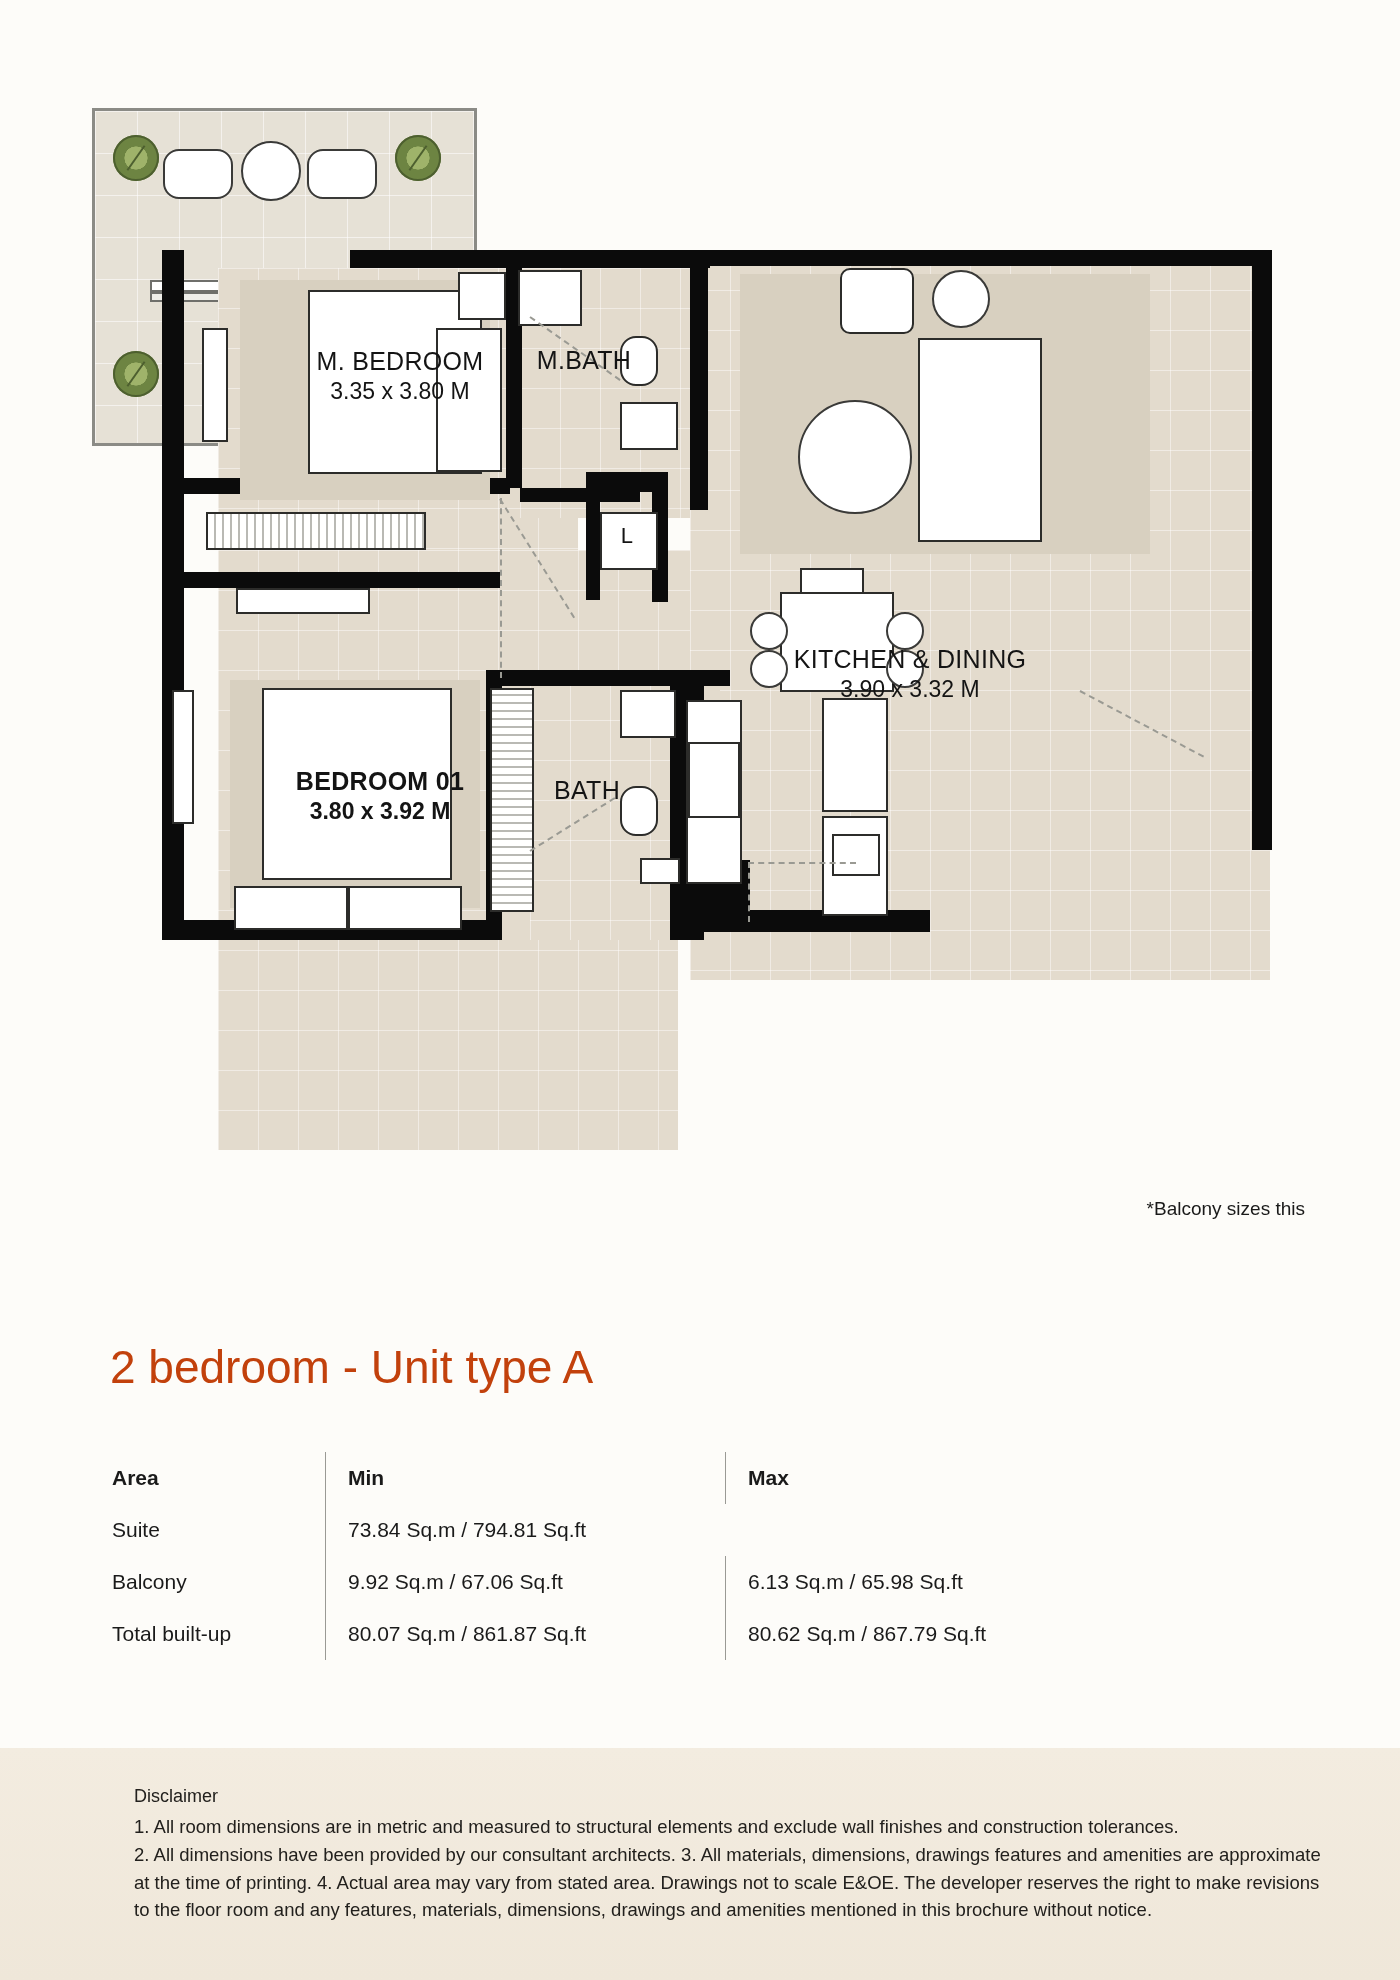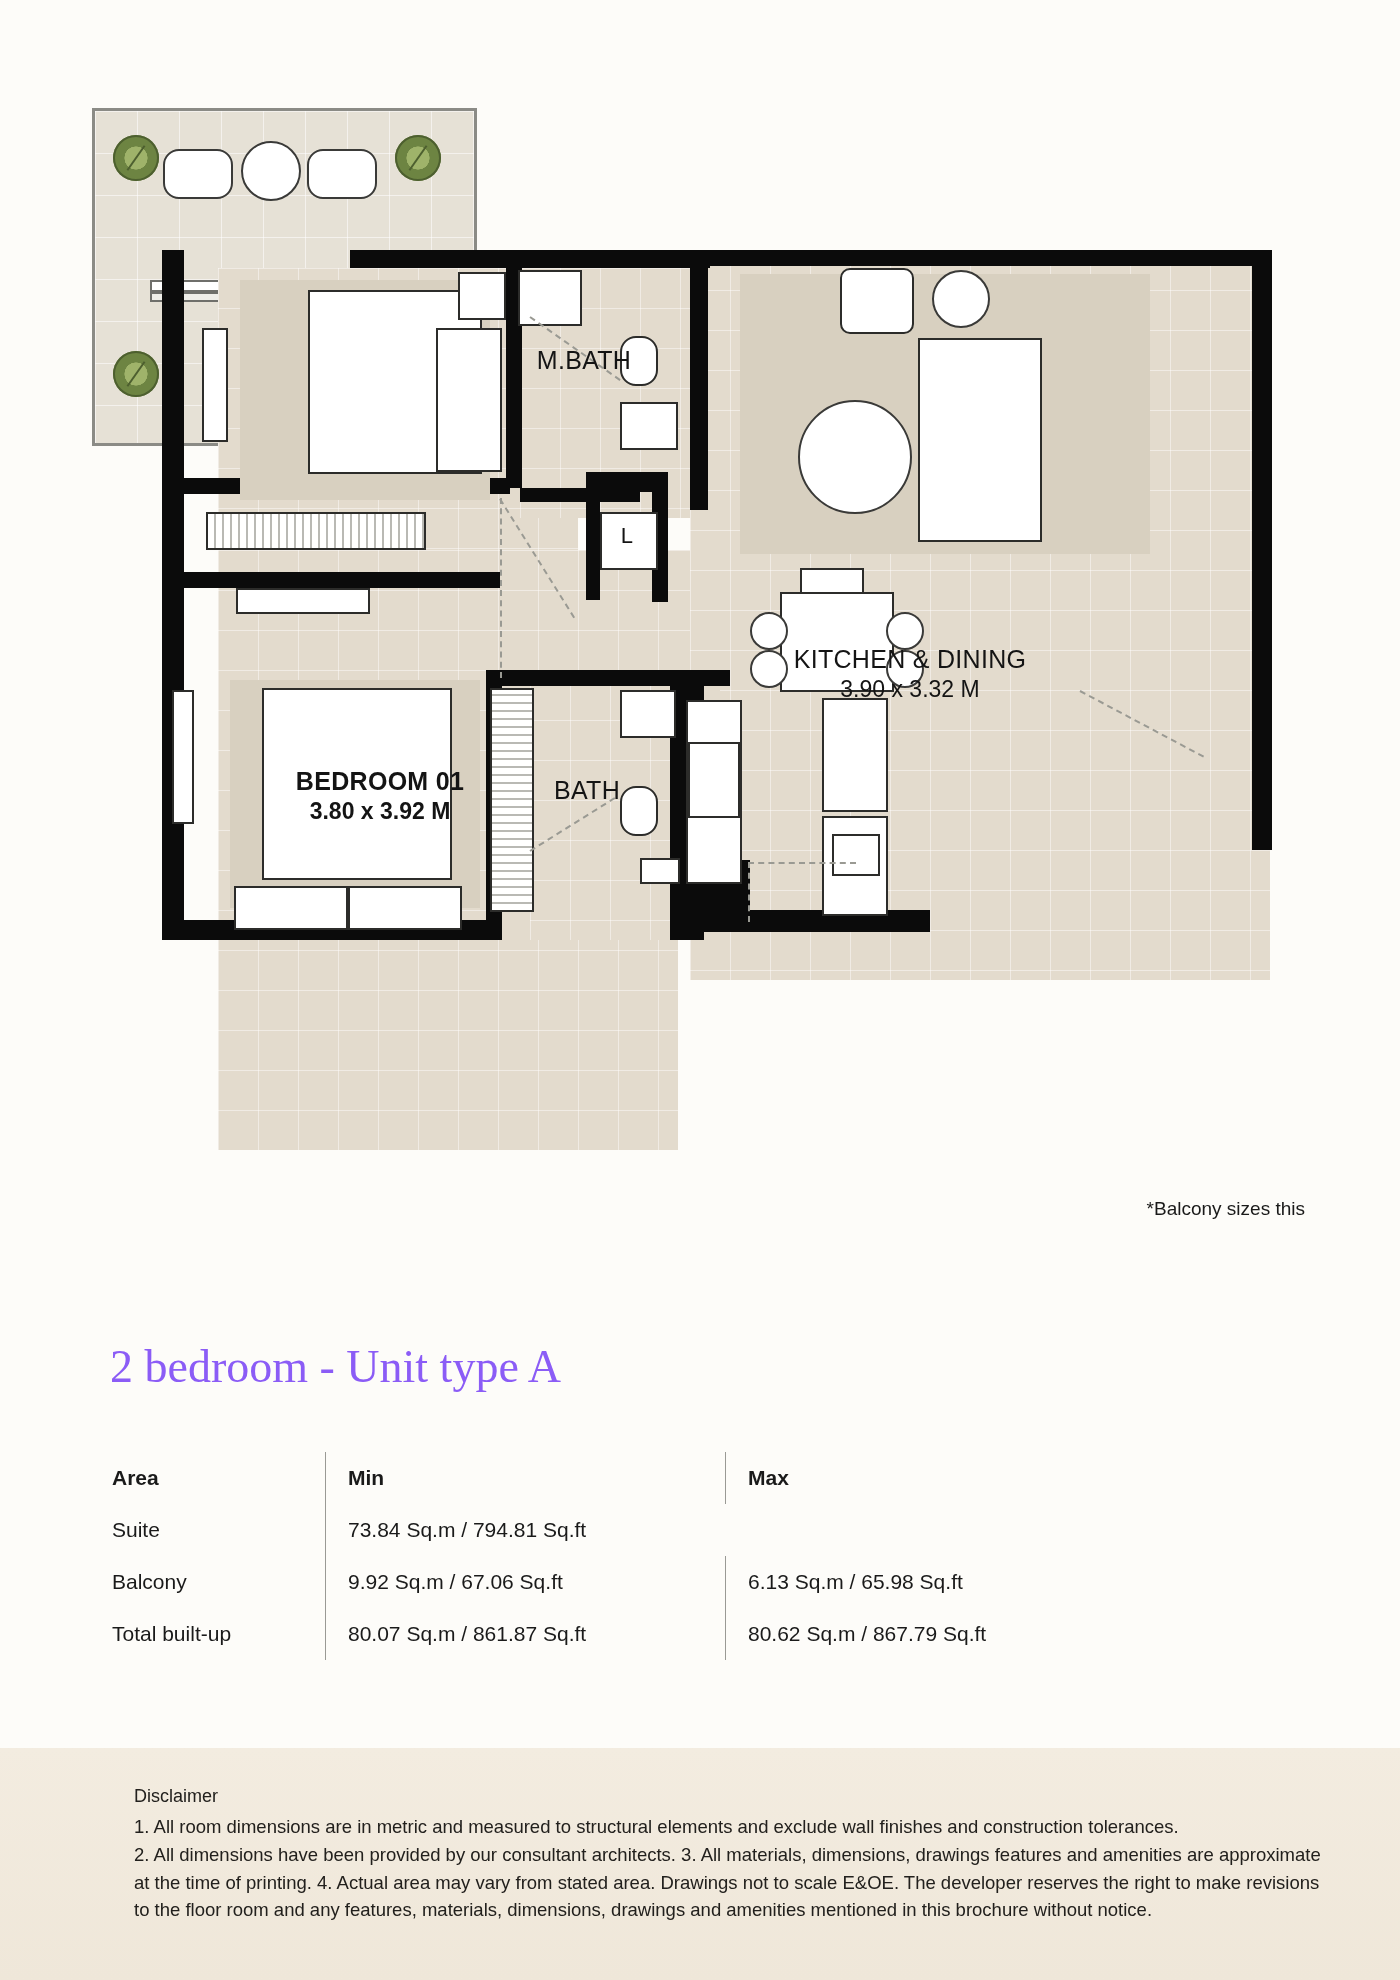--- a/index.html
+++ b/index.html
@@ -60,21 +60,21 @@
   .rlabel .d{font-size:23px;}
   .rlabel.small .n{font-size:22px;}
 
   .note{
     position:absolute;right:95px;top:1198px;font-size:19px;color:#1a1a1a;
   }
 
   
   .title{
     position:absolute;left:110px;top:1340px;
-    font-family:Liberation Serif, serif;font-size:46px;color:#8b5cf6;font-weight:400;
+    font-family:Liberation Sans, sans-serif;font-size:46px;color:#c2410c;font-weight:400;
   }
   .table{position:absolute;left:112px;top:1452px;width:1070px;}
   .trow{display:flex;align-items:center;height:52px;}
   .c1{width:213px;font-size:21px;color:#1a1a1a;}
   .c2{width:400px;font-size:21px;color:#1a1a1a;padding-left:22px;box-sizing:border-box;border-left:1px solid #9a9a95;height:52px;display:flex;align-items:center;}
   .c3{width:400px;font-size:21px;color:#1a1a1a;padding-left:22px;box-sizing:border-box;border-left:1px solid #9a9a95;height:52px;display:flex;align-items:center;}
   .hd{font-weight:bold;}
 
   
   .disc{
@@ -188,20 +188,24 @@
 
       <div class="furn" style="left:420px;top:440px;width:52px;height:44px;"></div>
       <div class="furn" style="left:420px;top:536px;width:34px;height:46px;border-radius:16px;"></div>
       <div class="furn" style="left:440px;top:608px;width:36px;height:22px;"></div>
       <div class="dash" style="left:330px;top:600px;width:100px;transform:rotate(-32deg);transform-origin:left center;"></div>
 
       <div class="dash" style="left:300px;top:248px;width:140px;transform:rotate(58deg);transform-origin:left center;"></div>
       <div class="vdash" style="left:300px;top:248px;height:180px;"></div>
       <div class="dash" style="left:880px;top:440px;width:140px;transform:rotate(28deg);transform-origin:left center;"></div>
 
+      <div class="rlabel" style="left:60px;top:96px;width:280px;">
+        <div class="n">M. BEDROOM</div>
+        <div class="d">3.35 x 3.80 M</div>
+      </div>
       <div class="rlabel" style="left:294px;top:95px;width:180px;">
         <div class="n">M.BATH</div>
       </div>
       <div class="rlabel" style="left:510px;top:394px;width:400px;">
         <div class="n">KITCHEN &amp; DINING</div>
         <div class="d">3.90 x 3.32 M</div>
       </div>
       <div class="rlabel" style="left:40px;top:516px;width:280px;font-weight:bold;">
         <div class="n">BEDROOM 01</div>
         <div class="d">3.80 x 3.92 M</div>

